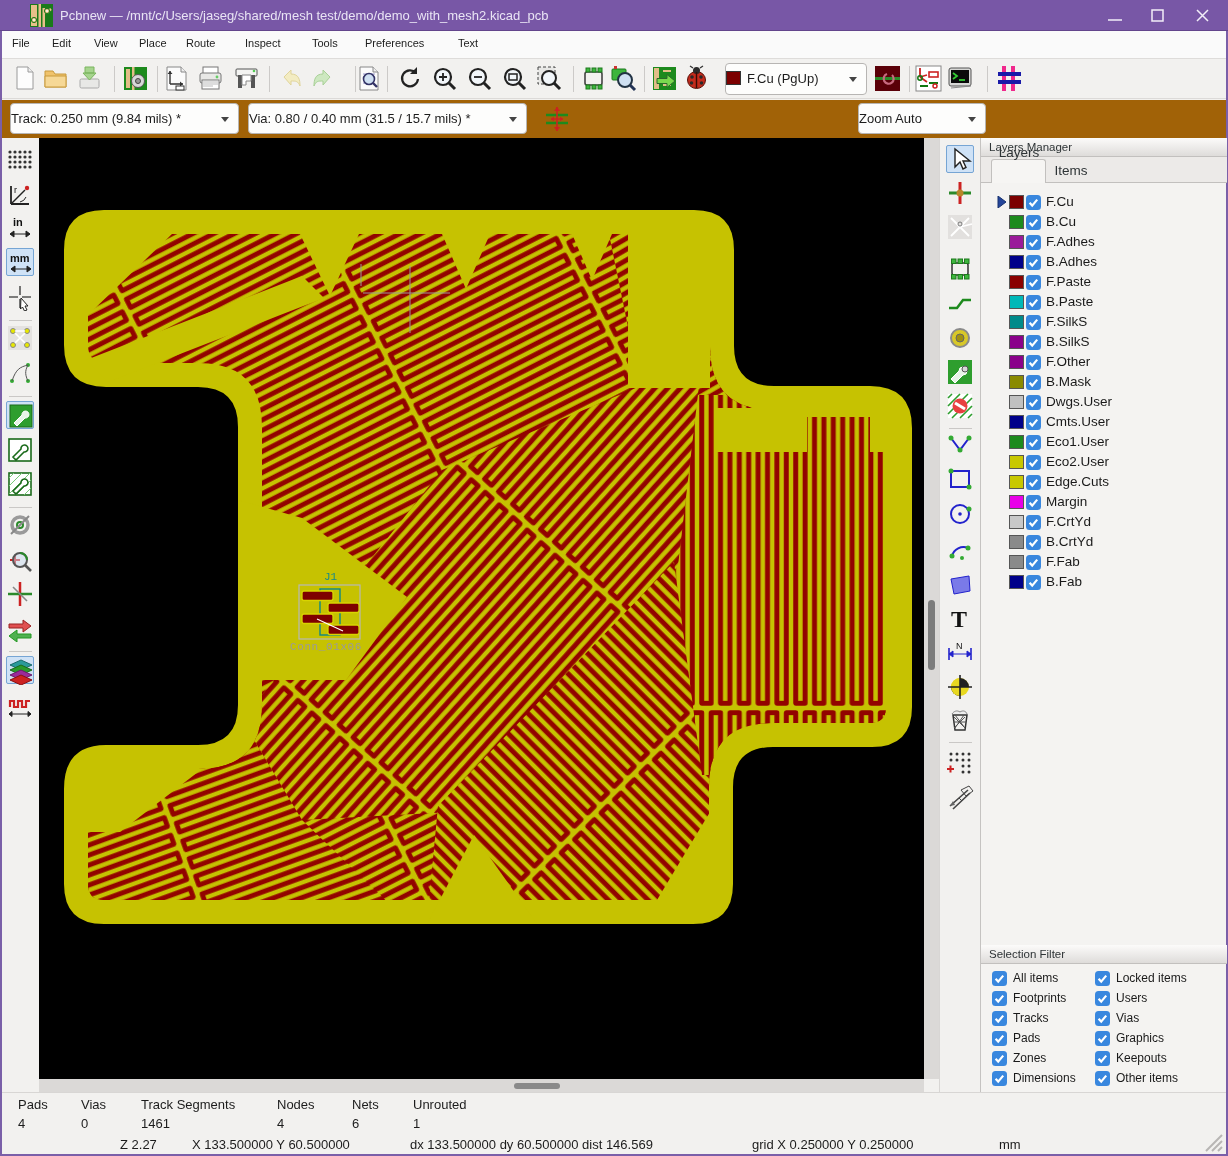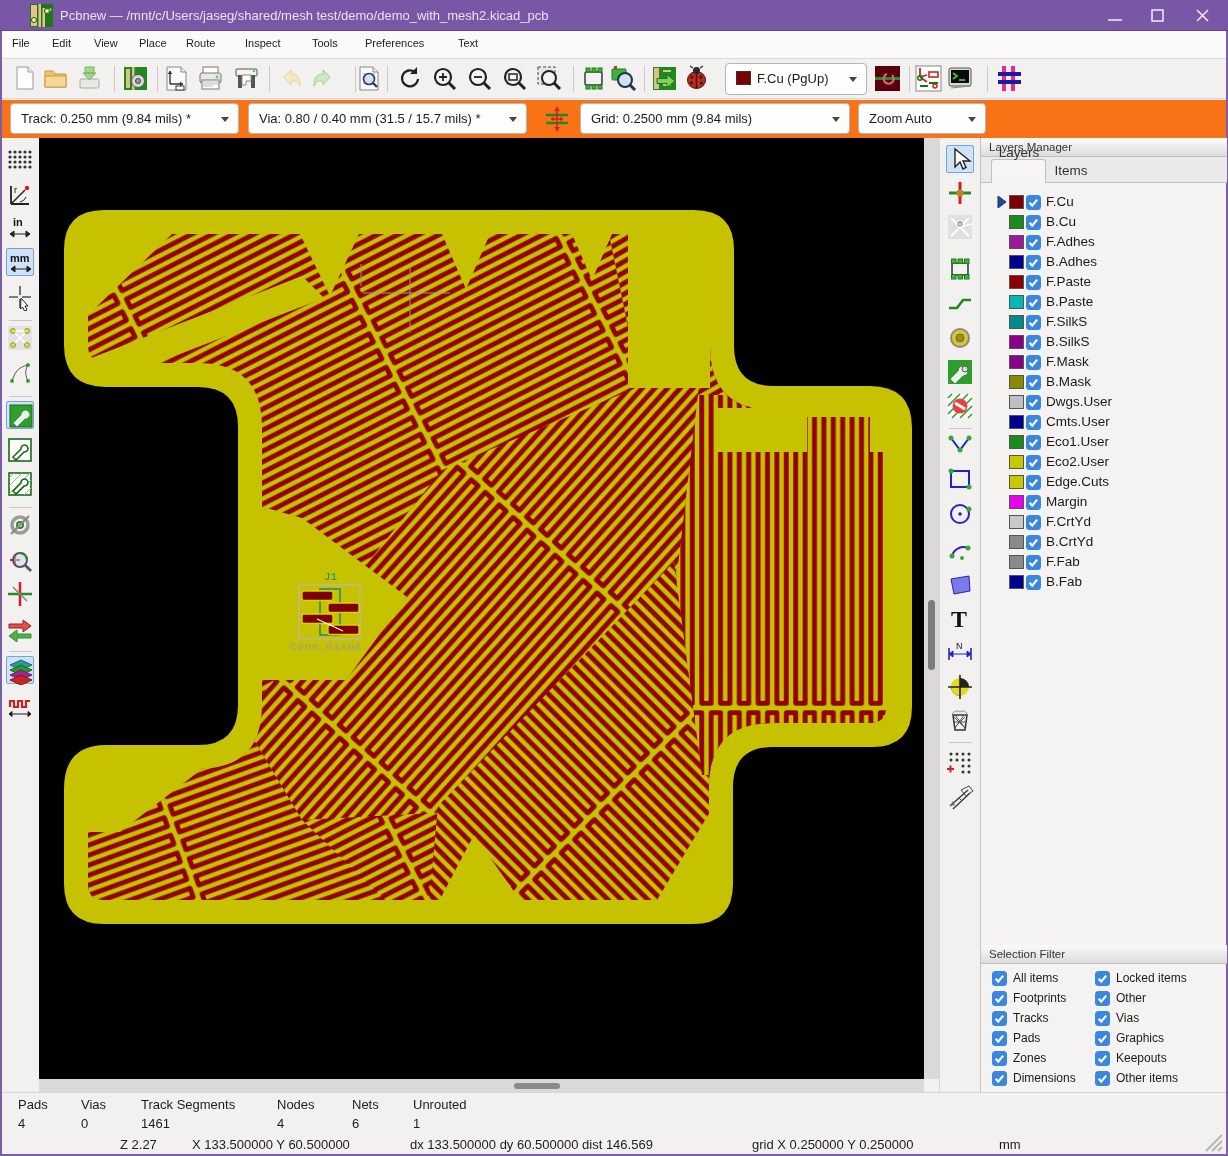--- a/index.html
+++ b/index.html
@@ -2,22 +2,22 @@
 <html><head><meta charset="utf-8"><title>Pcbnew</title><style>
 *{margin:0;padding:0;box-sizing:border-box}
 html,body{width:1228px;height:1156px;overflow:hidden;font-family:"Liberation Sans",sans-serif;background:#f2f1ef}
 .abs{position:absolute}
 .win{position:relative;width:1228px;height:1156px;border-left:2px solid #7a5fa8;border-right:2px solid #7a5fa8;border-bottom:2px solid #7a5fa8;background:#f2f1ef}
 .titlebar{position:absolute;left:-2px;top:0;width:1228px;height:31px;background:#7857a6;border-bottom:1px solid #63458c}
 .title-txt{position:absolute;left:60px;top:8px;color:#e9e4f4;font-size:13px;white-space:nowrap}
 .menubar{position:absolute;left:0;top:31px;width:1224px;height:28px;background:#fafafa;border-bottom:1px solid #dedcda}
 .menu-item{position:absolute;top:6px;font-size:11px;color:#1c1c1c}
 .tb1{position:absolute;left:0;top:59px;width:1224px;height:40px;background:#f2f1ef;border-bottom:1px solid #dcdad8}
-.tb2{position:absolute;left:0;top:100px;width:1224px;height:38px;background:#f97316}
-.combo{position:absolute;top:3px;height:31px;background:#fdfdfc;border:1px solid #b7b5b3;border-radius:4px;font-size:13px;color:#1c1c1c;line-height:29px;padding-left:10px}
+.tb2{position:absolute;left:0;top:100px;width:1224px;height:38px;background:#a16207}
+.combo{position:absolute;top:3px;height:31px;background:#fdfdfc;border:1px solid #b7b5b3;border-radius:4px;font-size:13px;color:#1c1c1c;line-height:29px;}
 .combo .arr{position:absolute;right:9px;top:13px;width:0;height:0;border-left:4.5px solid transparent;border-right:4.5px solid transparent;border-top:5px solid #444}
 .sep1{position:absolute;top:7px;width:1px;height:26px;background:#cccac8}
 .main{position:absolute;left:0;top:138px;width:1224px;height:954px}
 .ltool{position:absolute;left:0;top:0;width:37px;height:954px;background:#f2f1ef}
 .rtool{position:absolute;left:937px;top:0;width:41px;height:954px;background:#f2f1ef;border-left:1px solid #d8d6d4}
 .icon{position:absolute;width:28px;height:28px}
 .sel{background:#cfe2f6;border:1px solid #76a5d4;border-radius:2px}
 .vscroll{position:absolute;left:922px;top:0;width:15px;height:941px;background:#dbd9d7}
 .vthumb{position:absolute;left:4px;top:462px;width:7px;height:70px;background:#7c7c7c;border-radius:4px}
 .hscroll{position:absolute;left:37px;top:941px;width:885px;height:13px;background:#dbd9d7}
@@ -217,21 +217,20 @@
 <div class="tb2">
 <div class="combo" style="left:8px;width:229px">Track: 0.250 mm (9.84 mils) *<span class="arr"></span></div>
 <div class="combo" style="left:246px;width:279px">Via: 0.80 / 0.40 mm (31.5 / 15.7 mils) *<span class="arr"></span></div>
 <svg class="abs" style="left:540px;top:5px" width="30" height="28" viewBox="0 0 30 28">
         <path d="M4,10 h22 M4,18 h22" stroke="#1d8a1d" stroke-width="2.5"></path>
         <path d="M15,2 v24" stroke="#c22" stroke-width="1.6"></path>
         <path d="M15,2 l-3,4 h6 z M15,26 l-3,-4 h6 z" fill="#c22"></path>
         <path d="M9,14 h12" stroke="#c22" stroke-width="1.4"></path>
         <path d="M9,14 l3,-2.5 v5 z M21,14 l-3,-2.5 v5 z" fill="#c22"></path>
       </svg>
-<div class="combo" style="left:578px;width:270px">Grid: 0.2500 mm (9.84 mils)<span class="arr"></span></div>
 <div class="combo" style="left:856px;width:128px">Zoom Auto<span class="arr"></span></div>
 </div>
 <div class="main">
 <div class="ltool">
 <div class="icon" style="left:4px;top:8px"><svg width="28" height="28" viewBox="0 0 28 28">
             <circle cx="4" cy="6" r="1.6" fill="#333"></circle>
             <circle cx="4" cy="11" r="1.6" fill="#333"></circle>
             <circle cx="4" cy="16" r="1.6" fill="#333"></circle>
             <circle cx="4" cy="21" r="1.6" fill="#333"></circle>
             <circle cx="9" cy="6" r="1.6" fill="#333"></circle>
@@ -594,21 +593,21 @@
           </div>
 <div class="lname">B.SilkS</div>
 </div>
 <div class="lrow" style="top:214px">
 <div class="sw" style="background:#8a008a"></div>
 <div class="cb" style="left:33px;top:2.5px">
             <svg width="13" height="13" viewBox="0 0 13 13">
               <path d="M2.6,6.8 l2.6,2.8 5,-6" stroke="#fff" stroke-width="2.2" fill="none"></path>
             </svg>
           </div>
-<div class="lname">F.Mask</div>
+<div class="lname">F.Other</div>
 </div>
 <div class="lrow" style="top:234px">
 <div class="sw" style="background:#8a8a00"></div>
 <div class="cb" style="left:33px;top:2.5px">
             <svg width="13" height="13" viewBox="0 0 13 13">
               <path d="M2.6,6.8 l2.6,2.8 5,-6" stroke="#fff" stroke-width="2.2" fill="none"></path>
             </svg>
           </div>
 <div class="lname">B.Mask</div>
 </div>
@@ -719,21 +718,21 @@
           <svg width="13" height="13" viewBox="0 0 13 13">
             <path d="M2.6,6.8 l2.6,2.8 5,-6" stroke="#fff" stroke-width="2.2" fill="none"></path>
           </svg>
         </div>
         <div class="sfrow" style="left:32px;top:853px">Footprints</div>
 <div class="cb" style="left:114px;top:853px">
           <svg width="13" height="13" viewBox="0 0 13 13">
             <path d="M2.6,6.8 l2.6,2.8 5,-6" stroke="#fff" stroke-width="2.2" fill="none"></path>
           </svg>
         </div>
-        <div class="sfrow" style="left:135px;top:853px">Other</div>
+        <div class="sfrow" style="left:135px;top:853px">Users</div>
 <div class="cb" style="left:11px;top:873px">
           <svg width="13" height="13" viewBox="0 0 13 13">
             <path d="M2.6,6.8 l2.6,2.8 5,-6" stroke="#fff" stroke-width="2.2" fill="none"></path>
           </svg>
         </div>
         <div class="sfrow" style="left:32px;top:873px">Tracks</div>
 <div class="cb" style="left:114px;top:873px">
           <svg width="13" height="13" viewBox="0 0 13 13">
             <path d="M2.6,6.8 l2.6,2.8 5,-6" stroke="#fff" stroke-width="2.2" fill="none"></path>
           </svg>

